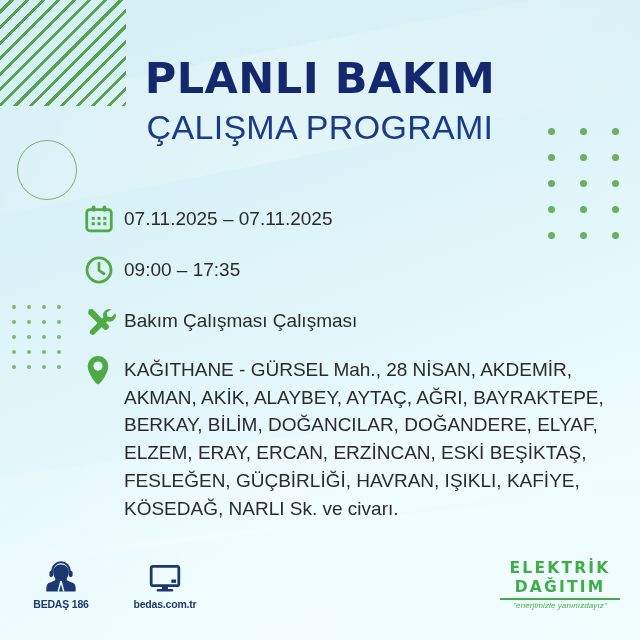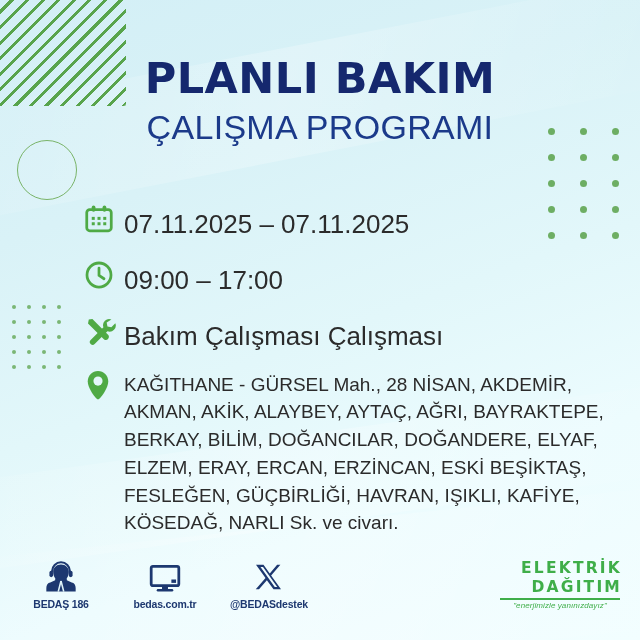--- a/index.html
+++ b/index.html
@@ -120,21 +120,21 @@
   .row .ico {
     width: 40px;
     min-width: 40px;
     height: 38px;
     display: flex;
     align-items: center;
     justify-content: flex-start;
   }
   .row .txt {
     color: #2b2b2b;
-    font-size: 26px;
+    font-size: 19px;
     line-height: 1.42;
     padding-top: 6px;
     font-family: "Liberation Sans", sans-serif;
   }
   .row-address { margin-bottom: 12px; }
   .row-address .ico { height: 36px; }
   .row-address .txt {
     font-size: 19px;
     line-height: 1.46;
     padding-top: 3px;
@@ -189,21 +189,20 @@
     letter-spacing: 2.2px;
     font-family: "DejaVu Sans", sans-serif;
   }
   .brand-l2, .brand-l3 {
     font-size: 15.5px;
     font-weight: 700;
     color: #3fae49;
     letter-spacing: 2.2px;
     margin-top: 3px;
     font-family: "DejaVu Sans", sans-serif;
-    text-align: right;
   }
   .brand-rule {
     height: 1.5px;
     background: #3fae49;
     margin: 3px 2px 0 2px;
   }
   .brand-tag {
     margin-top: 2px;
     font-size: 8px;
     font-style: italic;
@@ -289,21 +288,21 @@
       <div class="txt">07.11.2025 – 07.11.2025</div>
     </div>
 
     <div class="row">
       <div class="ico">
         <svg width="30" height="30" viewBox="0 0 24 24" fill="none">
           <circle cx="12" cy="12" r="9.6" stroke="#4faa45" stroke-width="2.2"></circle>
           <path d="M12 6.4V12.3L16 15" stroke="#4faa45" stroke-width="2.2" stroke-linecap="round" stroke-linejoin="round"></path>
         </svg>
       </div>
-      <div class="txt">09:00 – 17:00</div>
+      <div class="txt">09:00 – 17:35</div>
     </div>
 
     <div class="row">
       <div class="ico">
         <svg width="32" height="32" viewBox="0 0 24 24" fill="none">
           <path d="M3.6 3.4 L6.3 3.0 L18.4 15.1 A2.4 2.4 0 0 1 15.1 18.4 L3.0 6.3 Z" fill="#4faa45"></path>
           <path d="M20.6 3.3 a4.6 4.6 0 0 0-6.0 5.9 L5.0 18.8 a2.1 2.1 0 0 0 3.0 3.0 l9.6-9.6 a4.6 4.6 0 0 0 5.9-6.0 l-3.0 3.0 -2.9-0.6 -0.6-2.9 Z" fill="#4faa45"></path>
         </svg>
       </div>
       <div class="txt">Bakım Çalışması Çalışması</div>
@@ -343,28 +342,20 @@
           <svg width="34" height="34" viewBox="0 0 32 32" fill="none">
             <rect x="3.0" y="5.0" width="26" height="18.2" rx="1.6" stroke="#1d3870" stroke-width="2.6"></rect>
             <rect x="13.2" y="23.2" width="5.6" height="3.8" fill="#1d3870"></rect>
             <rect x="8.2" y="26.4" width="15.6" height="2.4" rx="1.2" fill="#1d3870"></rect>
             <rect x="22.0" y="17.4" width="4.4" height="3.2" fill="#1d3870"></rect>
           </svg>
         </div>
         <div class="si-label">bedas.com.tr</div>
       </div>
 
-      <div class="social-item">
-        <div class="si-icon">
-          <svg width="30" height="30" viewBox="0 0 24 24" fill="none">
-            <path d="M1.6 1.4h6.0l5.0 6.9 5.9-6.9h2.6l-7.4 8.6 7.9 11.0h-6.0l-5.3-7.3-6.3 7.3H1.4l7.8-9.1L1.6 1.4zm3.6 1.8 11.4 15.9h2.0L7.2 3.2H5.2z" fill="#1d3870"></path>
-          </svg>
-        </div>
-        <div class="si-label">@BEDASdestek</div>
-      </div>
 
     </div>
 
     <div class="brand">
       <div class="brand-l2">ELEKTRİK</div>
       <div class="brand-l3">DAĞITIM</div>
       <div class="brand-rule"></div>
       <div class="brand-tag">"enerjimizle yanınızdayız"</div>
     </div>
 

